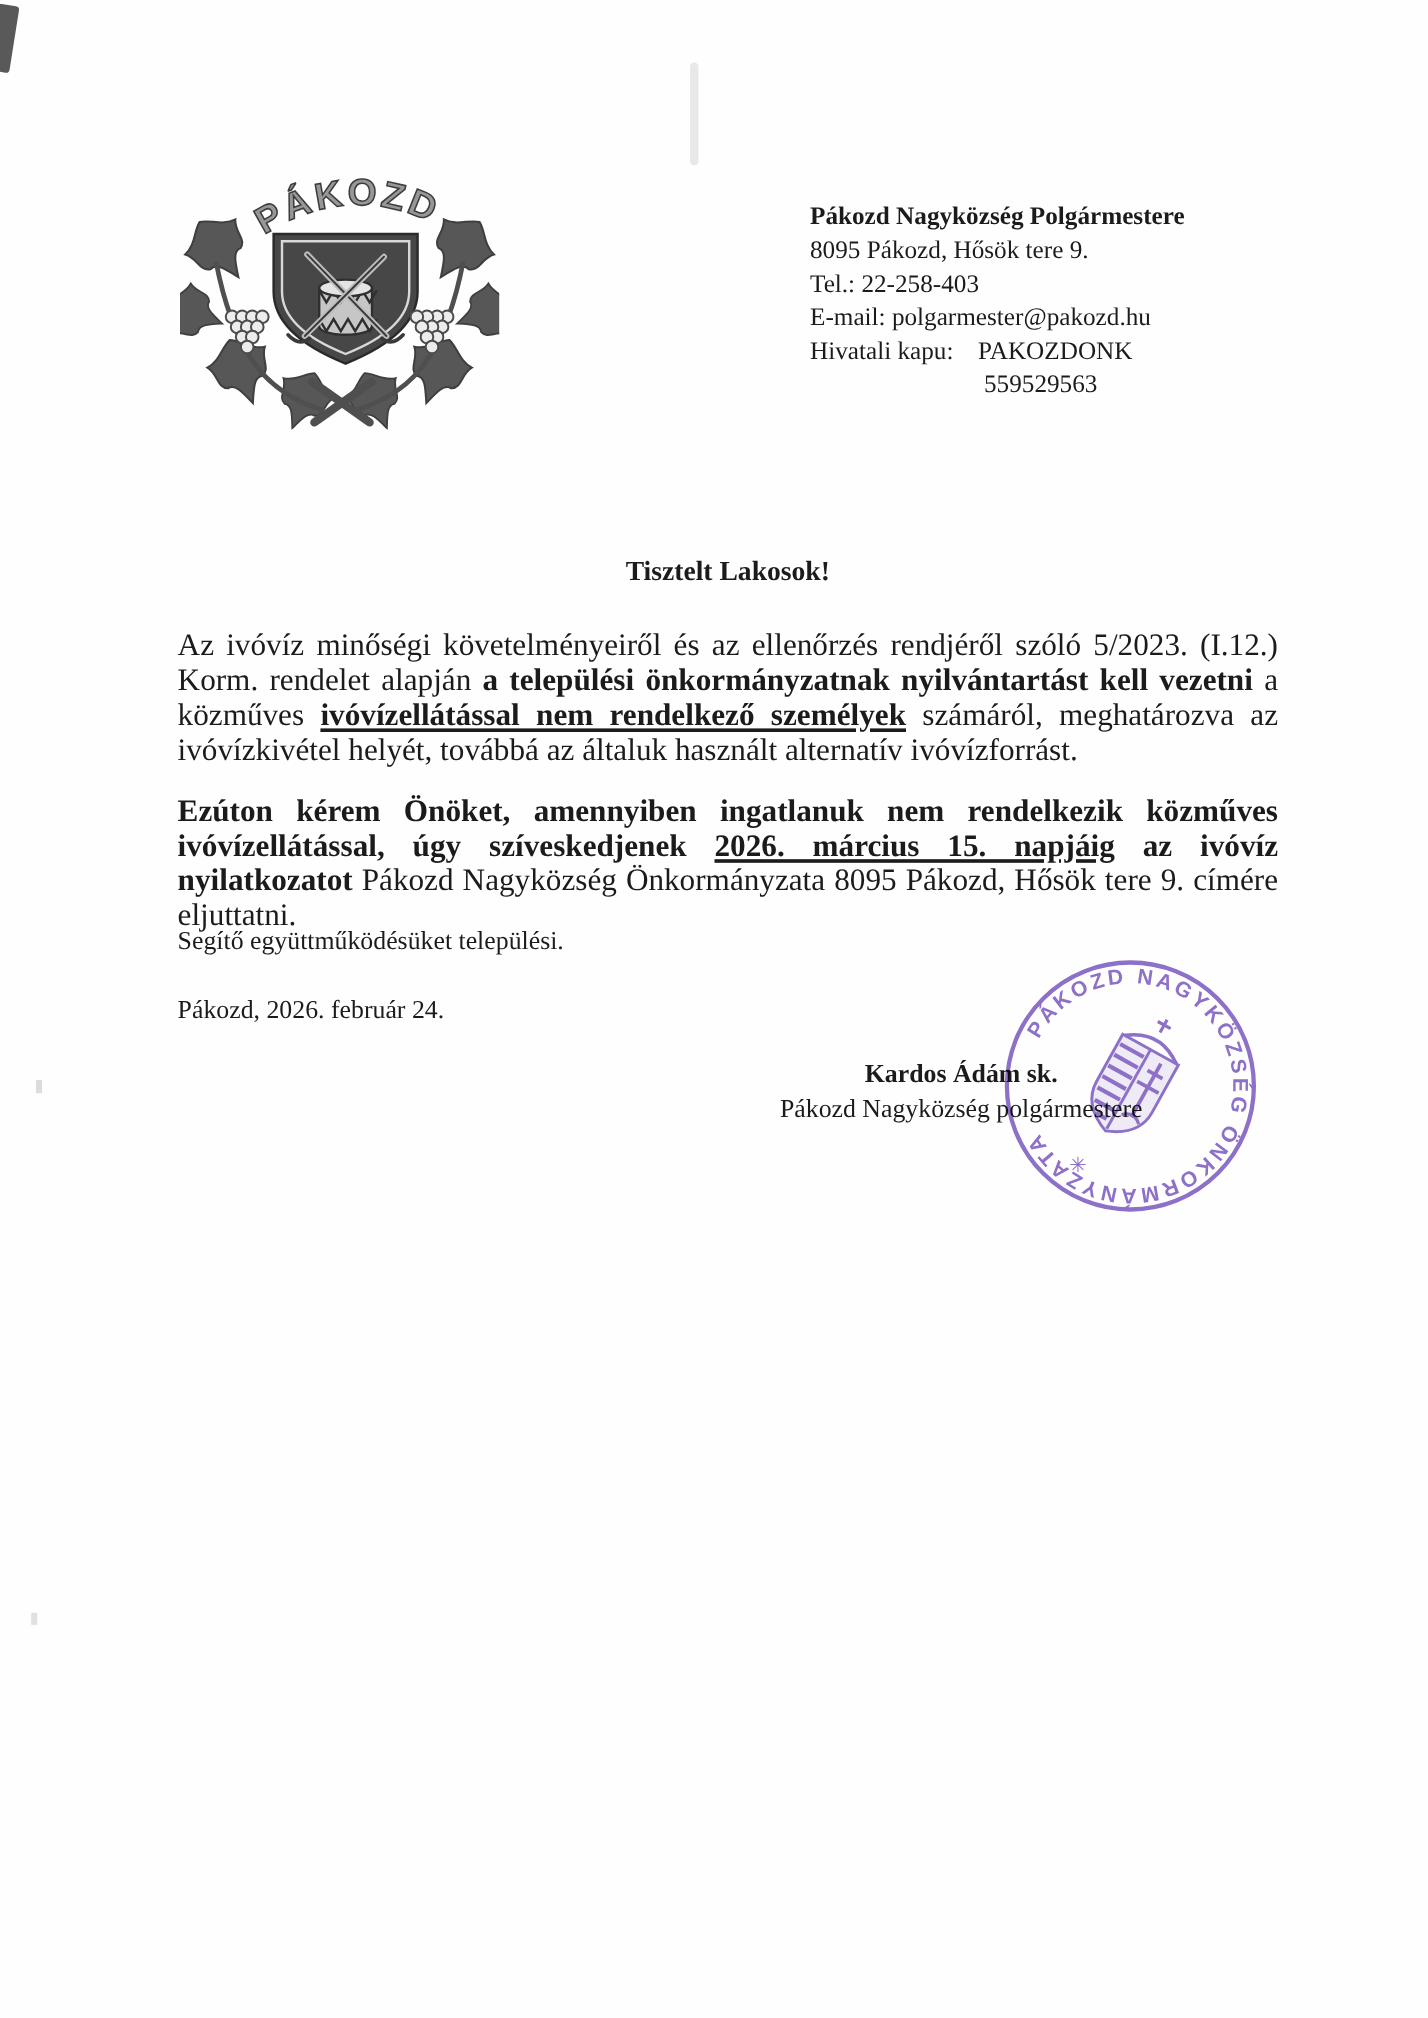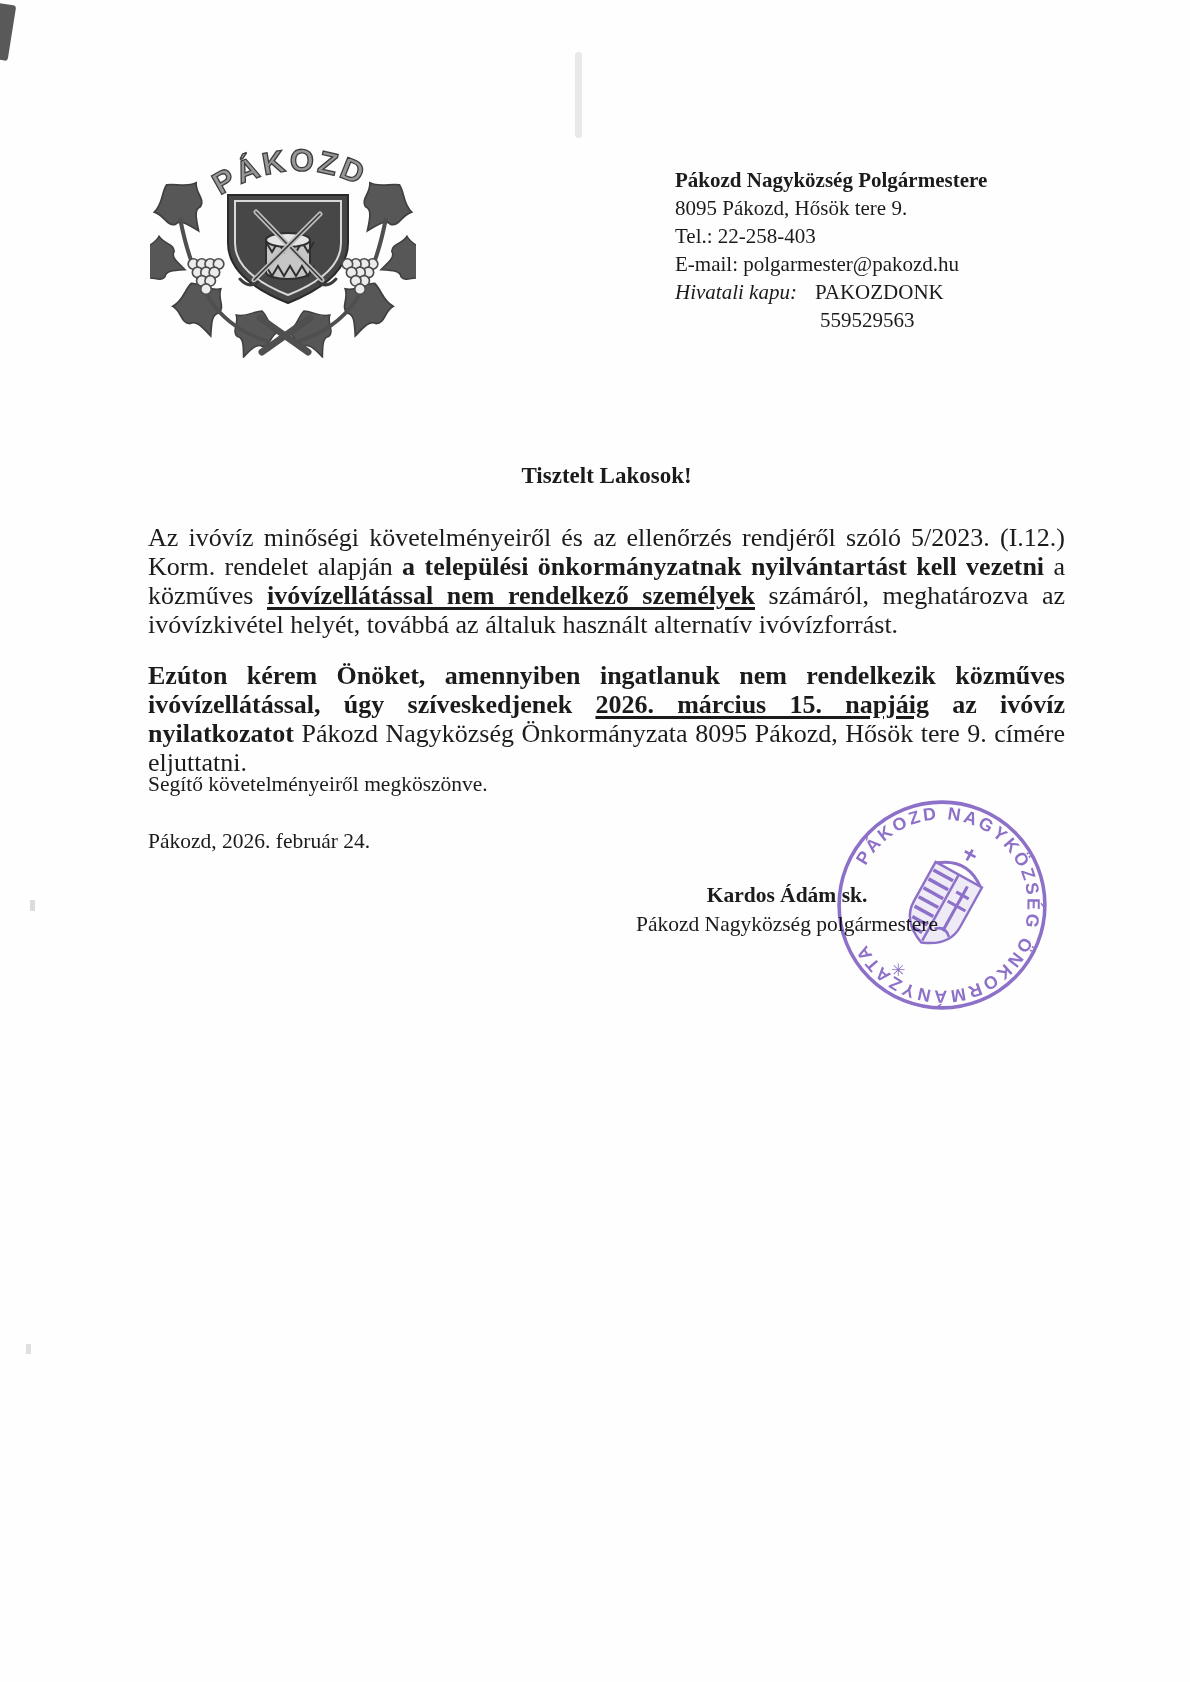--- a/index.html
+++ b/index.html
@@ -10,39 +10,39 @@
     font-family:"Liberation Serif", serif; color:#1b1b1b;
     margin:0 auto;
   }
   
   .logo { position:absolute; left:150px; top:140px; width:266px; height:218px; }
   .sender {
     position:absolute; left:675px; top:166px; width:380px;
     font-size:21px; line-height:28px; white-space:nowrap;
   }
   .sender .t { font-weight:bold; }
-  .glabel { display:inline-block; width:140px;font-style:italic; }
+  .glabel { display:inline-block; width:140px; }
   
   .sal {
     position:absolute; left:148px; top:463px; width:917px;
     text-align:center; font-weight:bold; font-size:23px;
   }
   .body-par {
     position:absolute; left:148px; width:917px;
     font-size:26px; line-height:29px; text-align:justify;
     margin:0;
   }
   .p1 { top:523px; }
   .p2 { top:661px; }
   .closing { position:absolute; left:148px; top:772px; font-size:21.5px; }
   .dateline { position:absolute; left:148px; top:829px; font-size:21.5px; }
   .b  { font-weight:bold; }
   .bu { font-weight:bold; text-decoration:underline; text-decoration-thickness:2.5px; text-underline-offset:3px; }
   .sig {
-    position:absolute; left:557px; top:881px; width:460px;
+    position:absolute; left:571px; top:881px; width:460px;
     text-align:center; font-size:21.5px; line-height:29px;
   }
   .sig .name { font-weight:bold; }
   
   .stamp {
     position:absolute; left:834px; top:797px; width:216px; height:216px;
     opacity:0.87; mix-blend-mode:multiply;
   }
   
   .art { position:absolute; background:#3c3c3c; }
@@ -135,21 +135,21 @@
     <div><span class="glabel">Hivatali kapu:</span><span>PAKOZDONK</span></div>
     <div><span class="glabel"></span><span style="padding-left:5px;">559529563</span></div>
   </div>
 
   <div class="sal">Tisztelt Lakosok!</div>
 
   <p class="body-par p1"><span>Az ivóvíz minőségi követelményeiről és az ellenőrzés rendjéről szóló 5/2023. (I.12.) Korm. rendelet alapján </span><span class="b">a települési önkormányzatnak nyilvántartást kell vezetni</span><span> a közműves </span><span class="bu">ivóvízellátással nem rendelkező személyek</span><span> számáról, meghatározva az ivóvízkivétel helyét, továbbá az általuk használt alternatív ivóvízforrást.</span></p>
 
   <p class="body-par p2"><span class="b">Ezúton kérem Önöket, amennyiben ingatlanuk nem rendelkezik közműves ivóvízellátással, úgy szíveskedjenek </span><span class="bu">2026. március 15. napjáig</span><span class="b"> az ivóvíz nyilatkozatot</span><span> Pákozd Nagyközség Önkormányzata 8095 Pákozd, Hősök tere 9. címére eljuttatni.</span></p>
 
-  <div class="closing">Segítő követelményeiről megköszönve.</div>
+  <div class="closing">Segítő együttműködésüket települési.</div>
   <div class="dateline">Pákozd, 2026. február 24.</div>
 
   <div class="sig">
     <div class="name">Kardos Ádám sk.</div>
     <div>Pákozd Nagyközség polgármestere</div>
   </div>
 
   <svg class="stamp" viewBox="0 0 212 212" aria-hidden="true">
     <defs>
       <path id="ringpath" d="M 22,106 A 84,84 0 1 1 190,106 A 84,84 0 1 1 22,106" fill="none"></path>

